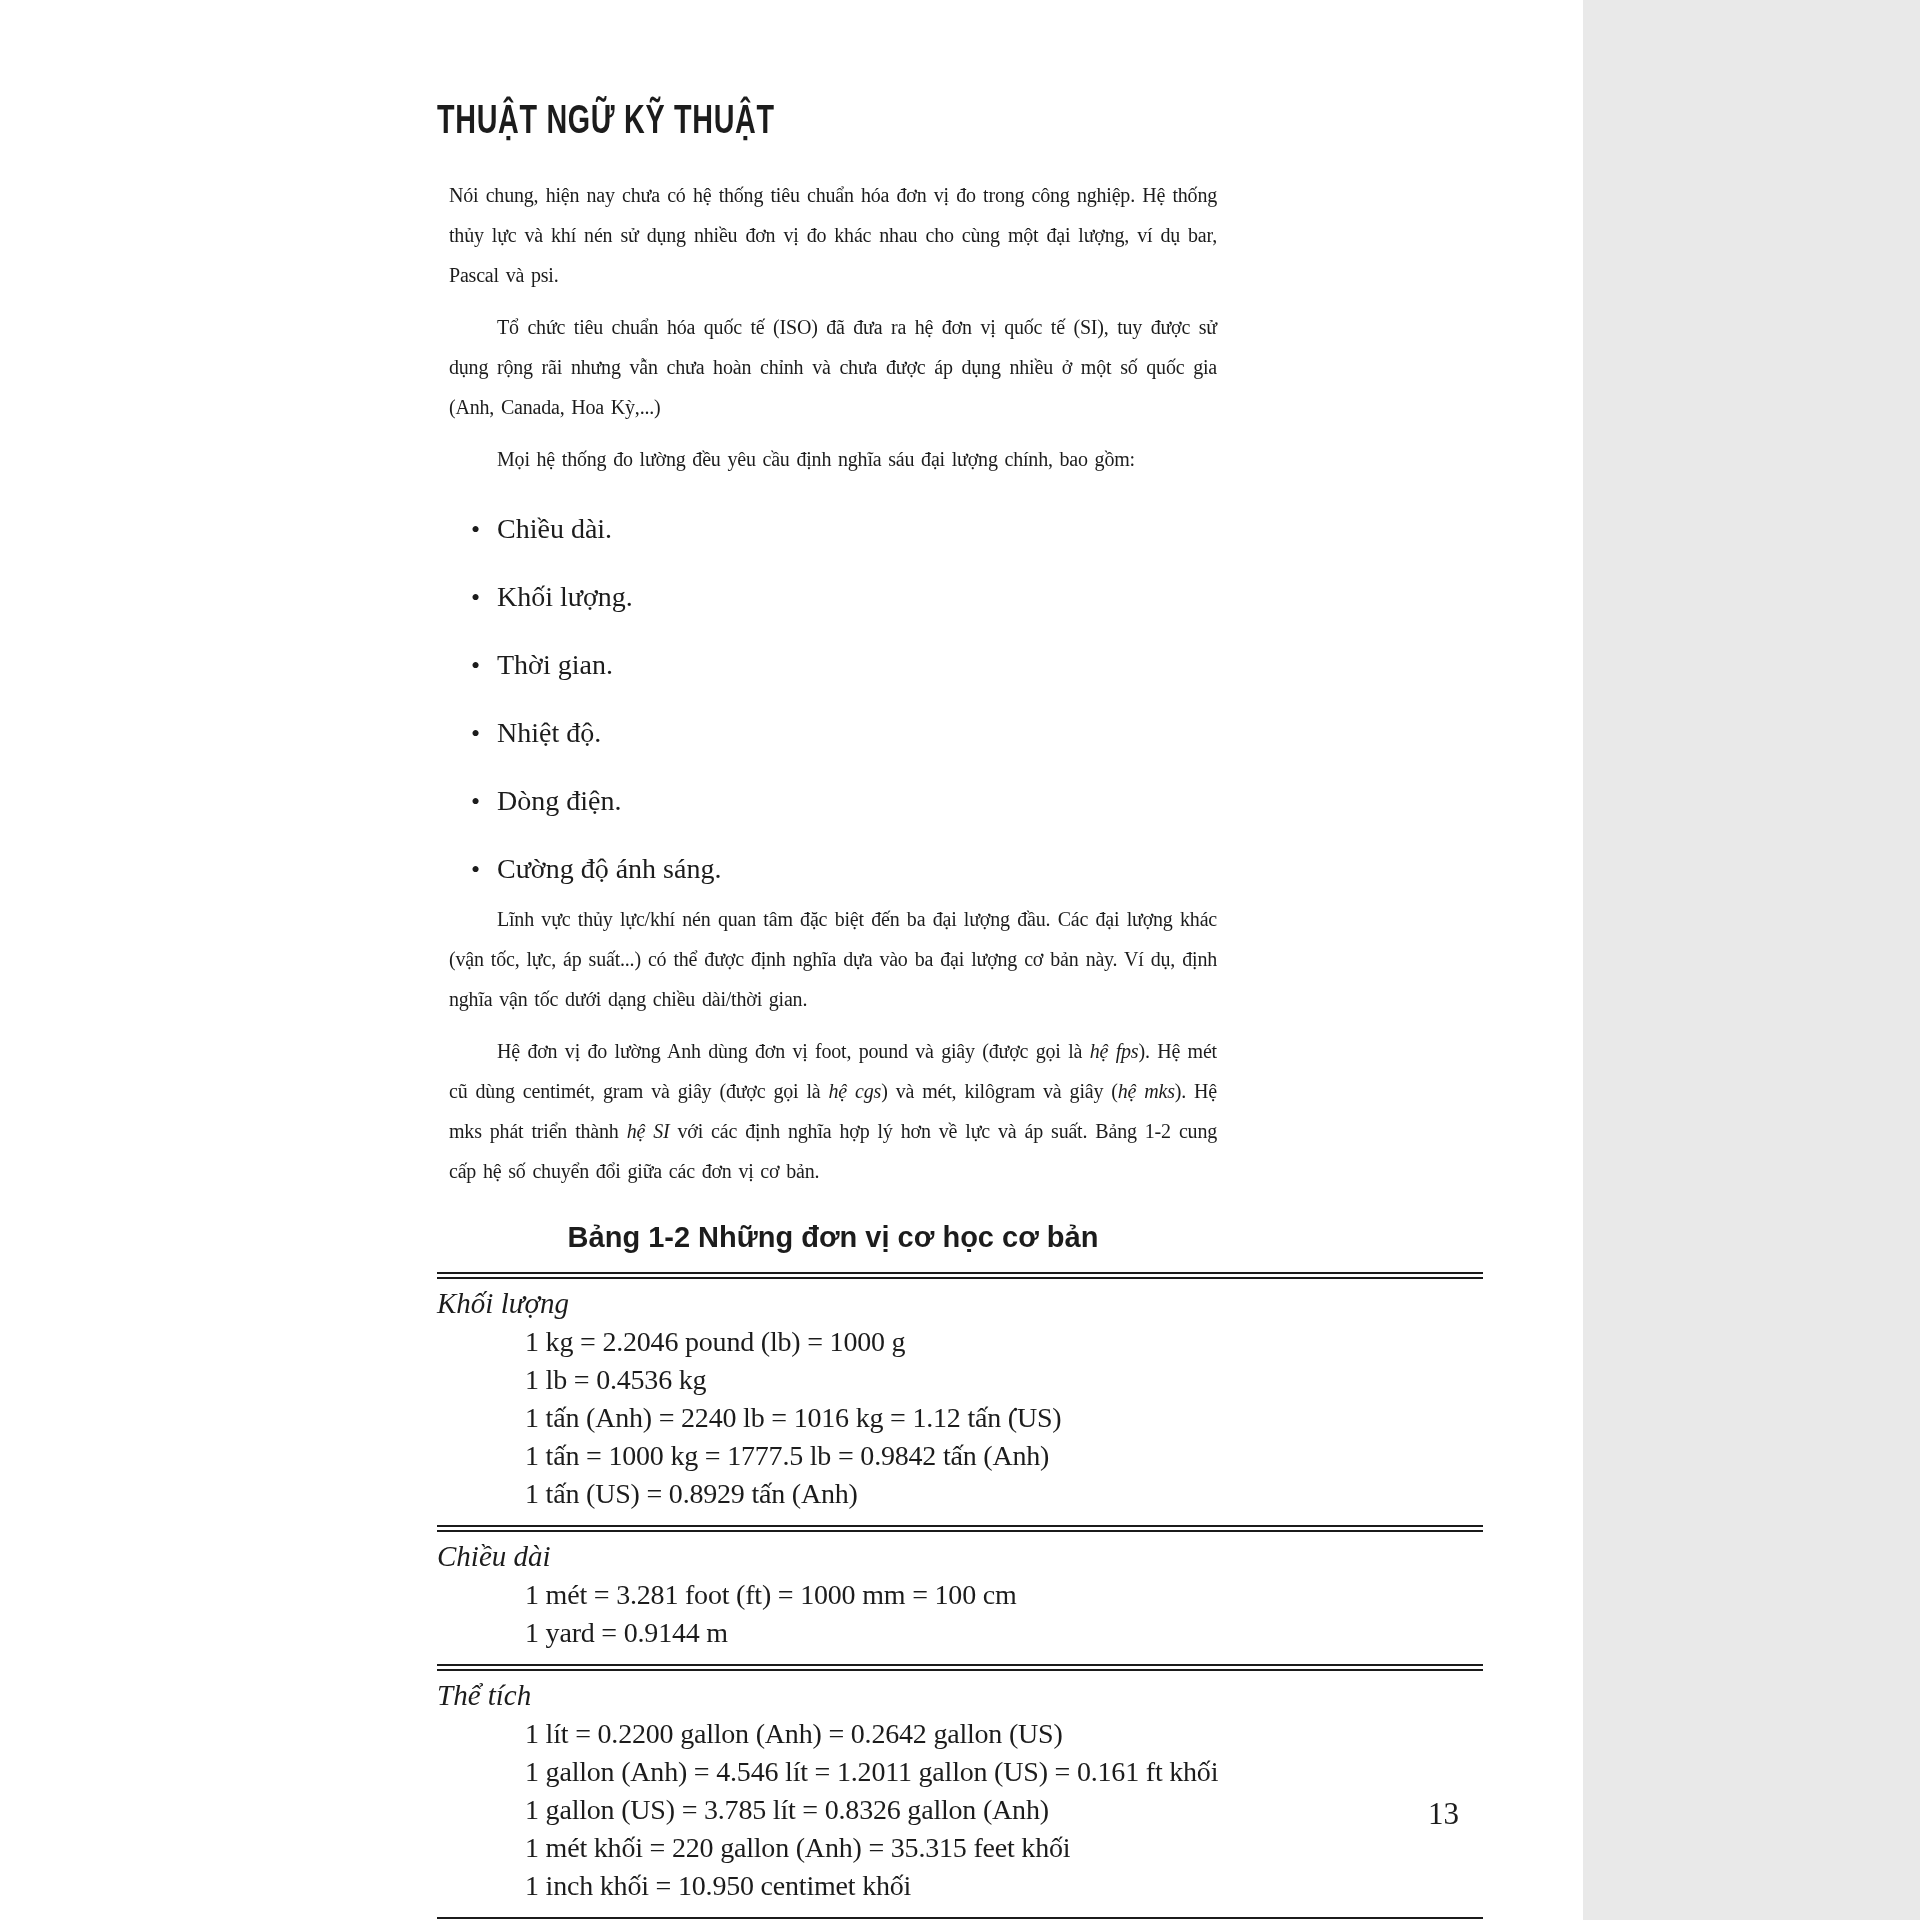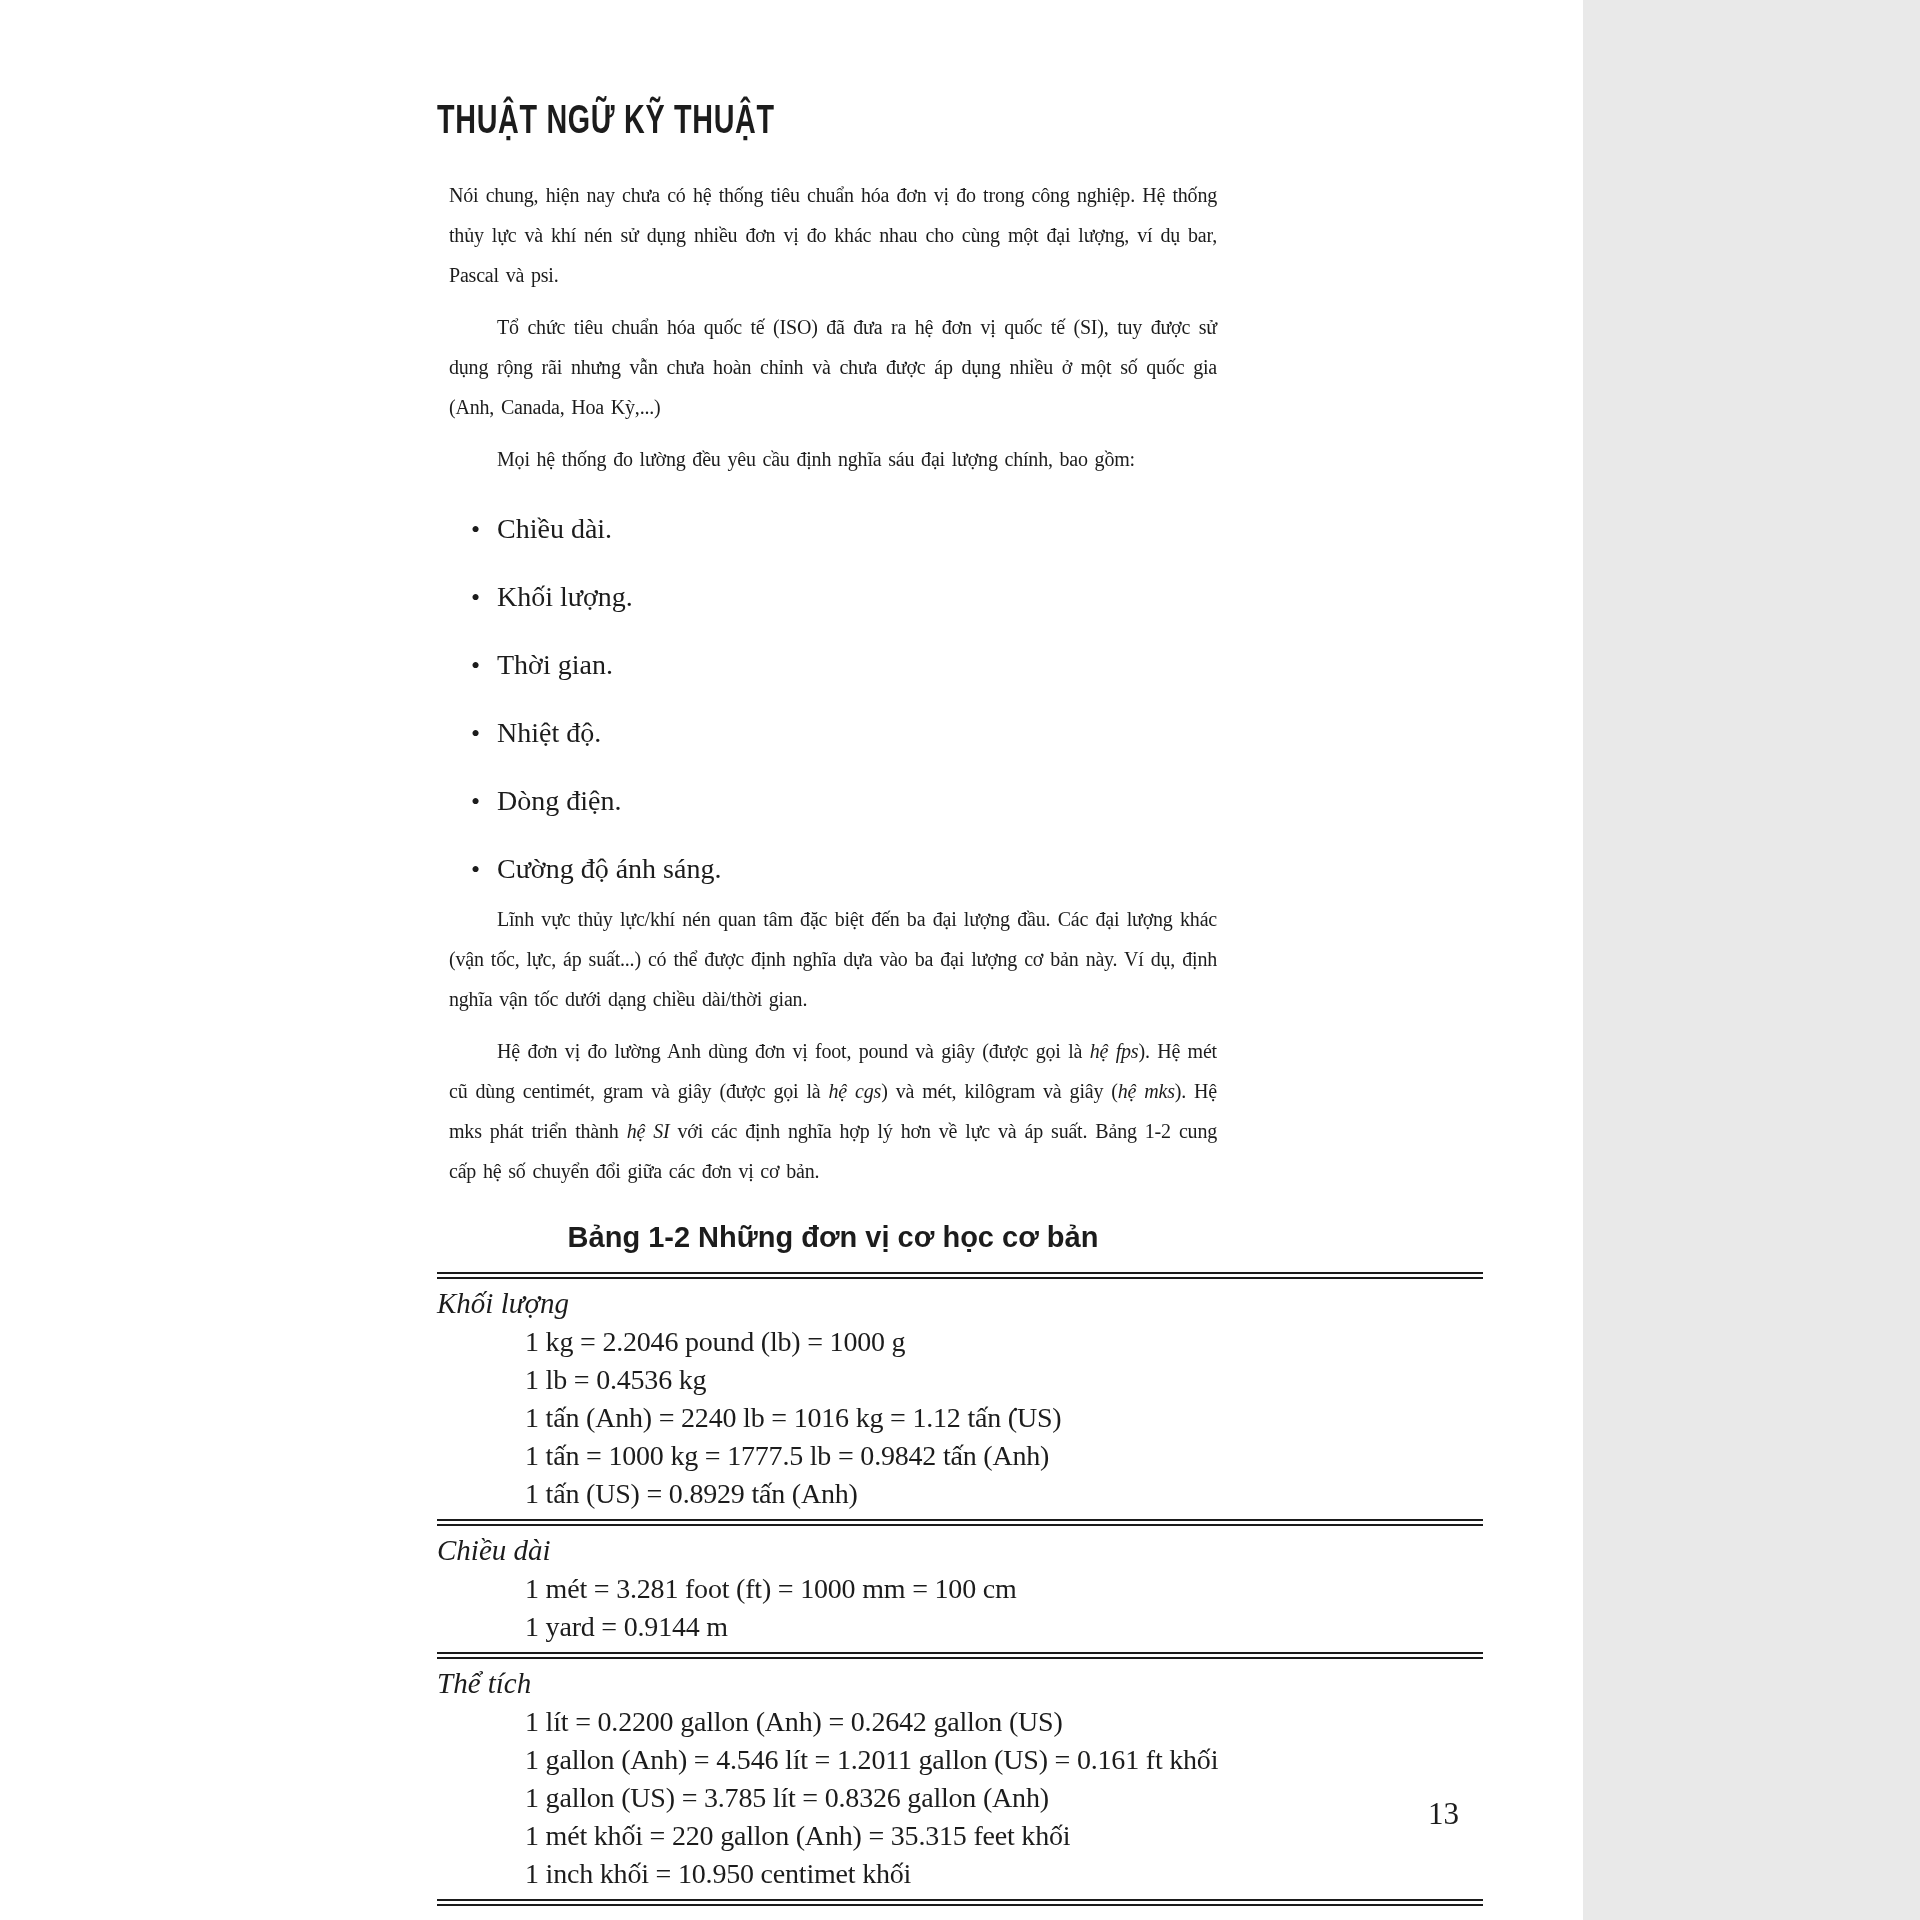--- a/index.html
+++ b/index.html
@@ -56,21 +56,21 @@
     text-align:center;
     width:792px;
     margin:30px 0 18px 0;
   }
   .rule{
     width:1046px;
     height:3px;
     border-top:2px solid #1b1b1b;
     border-bottom:2px solid #1b1b1b;
   }
-  .tbl-section{padding:4px 0 6px 0;}
+  .tbl-section{padding:4px 0 12px 0;}
   .sec-head{
     font-style:italic;
     font-size:29px;
     line-height:40px;
   }
   .trow{
     font-size:28px;
     line-height:38px;
     padding-left:88px;
     letter-spacing:-0.2px;

